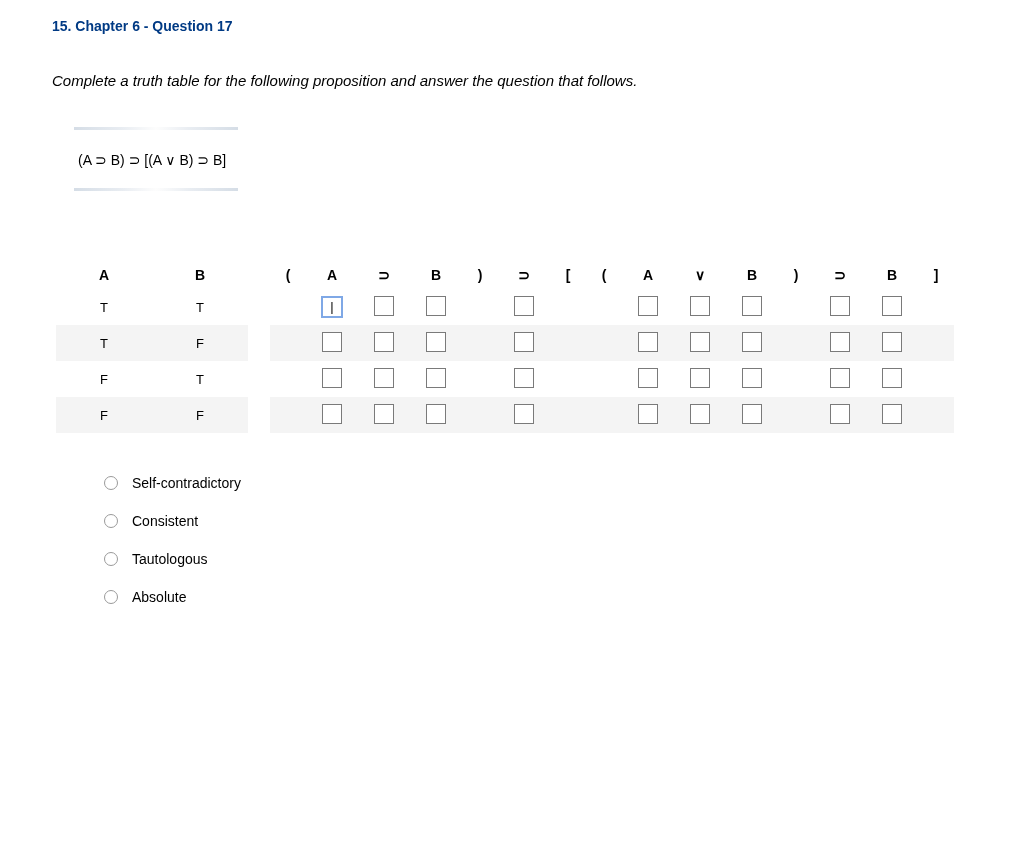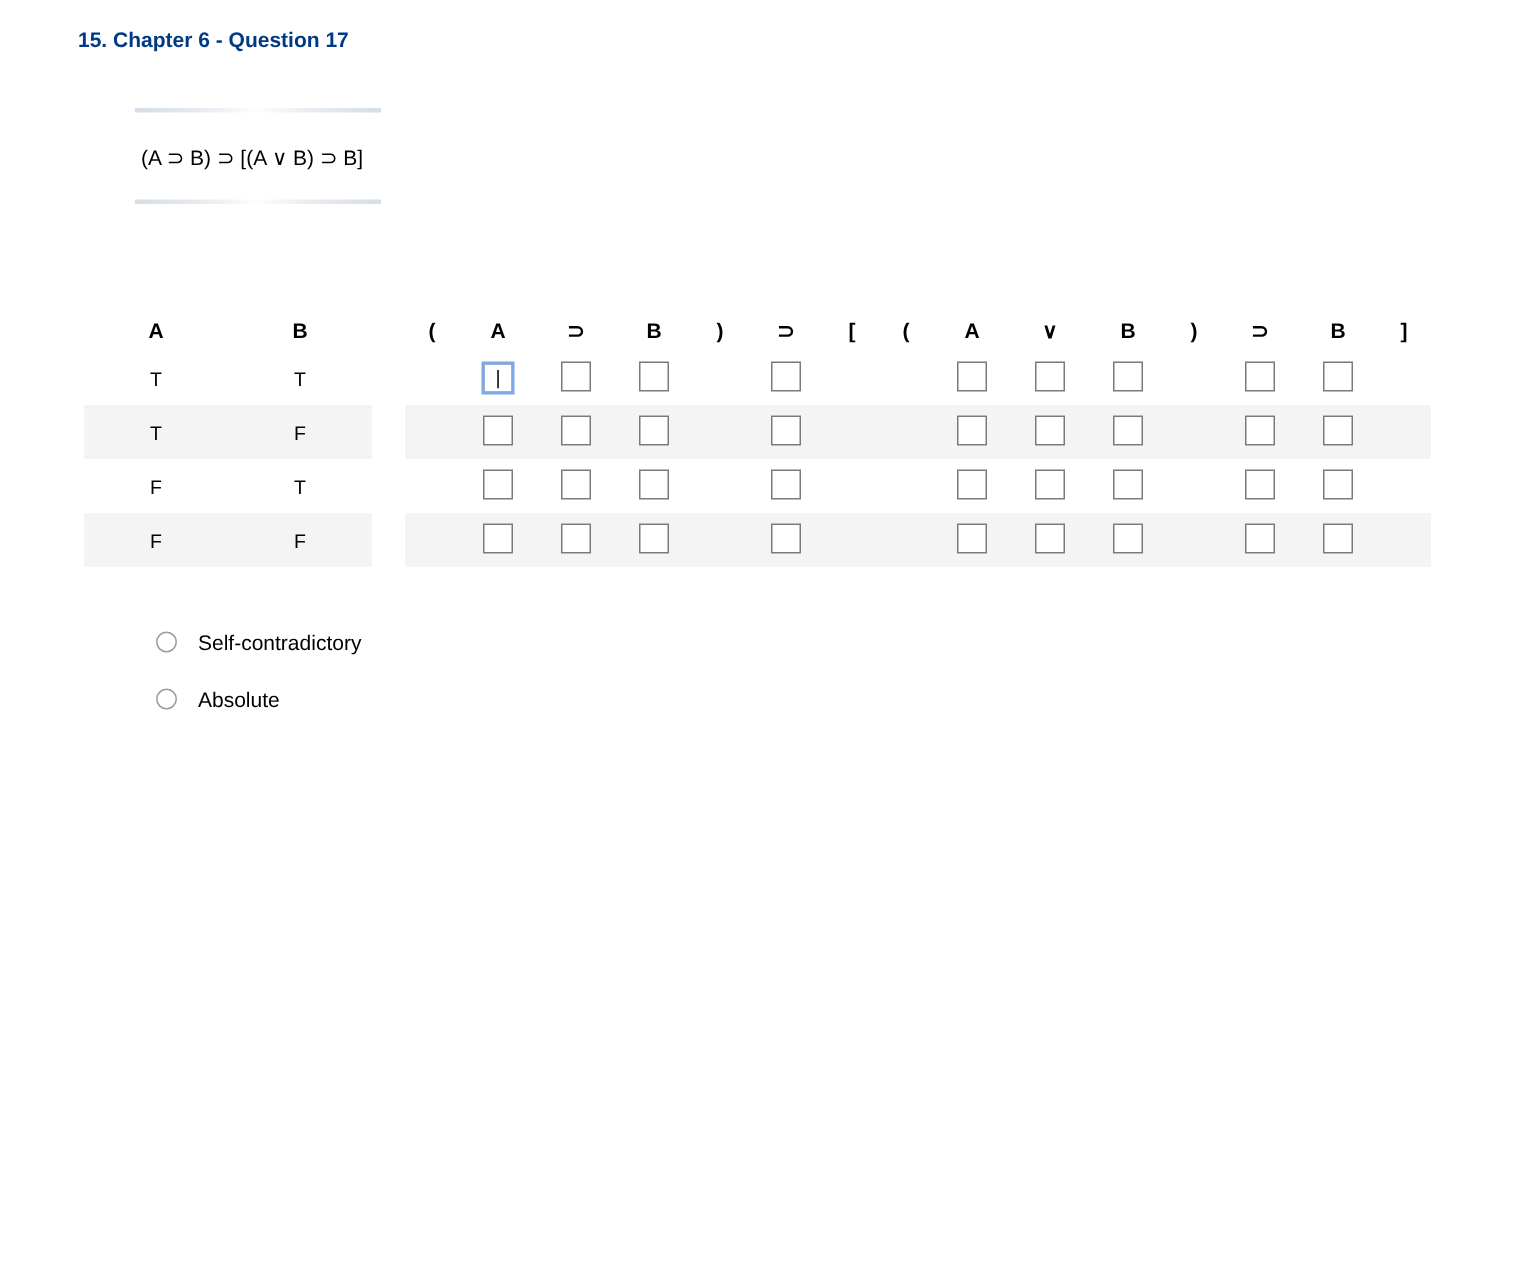--- a/index.html
+++ b/index.html
@@ -20,21 +20,21 @@
     font-weight: 700;
     font-size: 14px;
     margin-bottom: 38px;
   }
   .instructions {
     font-style: italic;
     font-size: 15px;
     margin-bottom: 38px;
   }
   .prop-block {
-    margin-left: 38px;
+    margin-left: 22px;
     margin-bottom: 70px;
     width: 180px;
   }
   .prop-hr {
     height: 3px;
     width: 164px;
     background: linear-gradient(to right,
       #d5dde6 0%, #e9edf2 30%, #fdfdfd 50%, #e9edf2 70%, #d5dde6 100%);
     border: none;
     margin: 0;
@@ -131,20 +131,21 @@
     flex: 0 0 auto;
   }
 </style>
 </head>
 <body>
 
 <div class="page">
 
   <div class="q-title">15. Chapter 6 - Question 17</div>
 
+  <div class="instructions">Complete a truth table for the following proposition and answer the question that follows.</div>
 
   <div class="prop-block">
     <div class="prop-hr"></div>
     <div class="prop-text">(A ⊃ B) ⊃ [(A ∨ B) ⊃ B]</div>
     <div class="prop-hr"></div>
   </div>
 
   <div class="tt-wrapper">
     <table class="tt">
 
@@ -259,17 +260,25 @@
   </div>
 
 
   <div class="options">
     <div class="opt">
       <span class="radio"></span>
       <span>Self-contradictory</span>
     </div>
     <div class="opt">
       <span class="radio"></span>
+      <span>Consistent</span>
+    </div>
+    <div class="opt">
+      <span class="radio"></span>
+      <span>Tautologous</span>
+    </div>
+    <div class="opt">
+      <span class="radio"></span>
       <span>Absolute</span>
     </div>
   </div>
 
 </div>
 
 </body></html>

